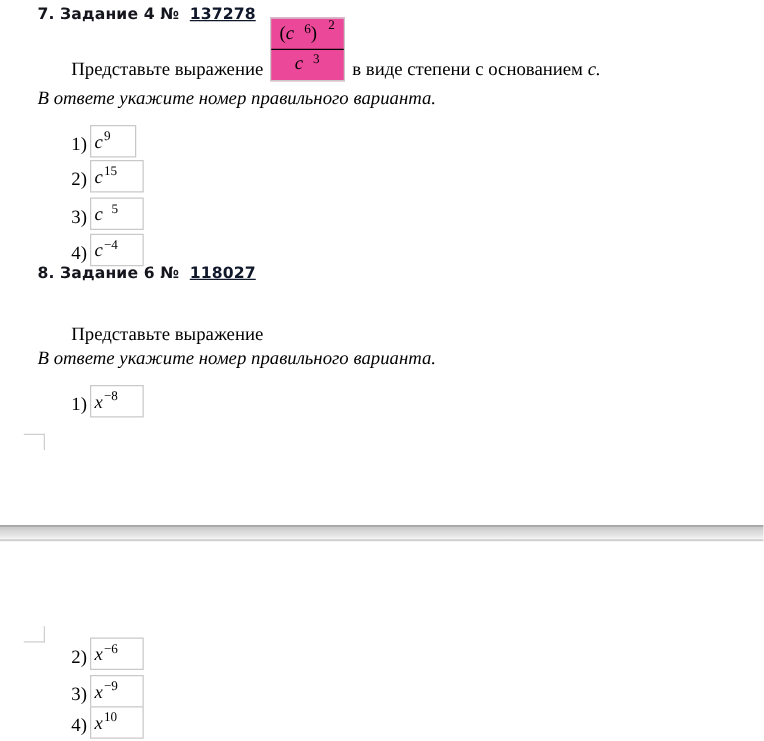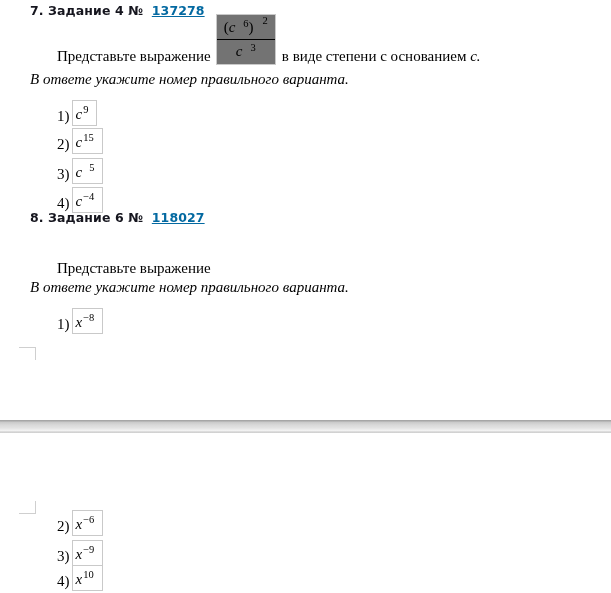--- a/index.html
+++ b/index.html
@@ -9,34 +9,34 @@
   }
   
   .hdr{
     position:absolute;left:30px;
     font-family:"DejaVu Sans",sans-serif;font-weight:bold;font-size:12.5px;
     color:#15151e;white-space:nowrap;letter-spacing:.1px;
   }
   #p7-header{top:3px;}
   #p8-header{top:210px;}
   .hdr .ttl{margin-right:4px;}
-  .plink{text-decoration:underline;cursor:pointer;color:#0369a1;}
+  .plink{text-decoration:underline;cursor:pointer;color:#0f172a;}
 
   
   .stmt{position:absolute;display:flex;align-items:flex-end;white-space:nowrap;}
   #p7-stmt{left:57px;top:18px;height:47px;}
   #p8-stmt{left:57px;top:230px;height:47px;}
   .stmt .txt{font-size:15px;line-height:17px;margin-top:28px;}
   .stmt .intro{margin-right:5px;}
   .stmt .tail{margin-left:6px;}
   .mi{font-style:italic;}
 
   
   .fbox{
-    border:1px solid #c9c9c9;background:#737373;text-align:center;
+    border:1px solid #c9c9c9;background:#ec4899;text-align:center;
     font-size:15px;align-self:flex-end;
   }
   .fbox .num{display:block;border-bottom:1px solid #000;padding:4px 7px 2px;line-height:16px;}
   .fbox .den{display:block;padding:3px 7px 3px;line-height:16px;}
   .fbox.nobar .num{border-bottom:none;padding:4px 4px 1px;}
   .fbox.nobar .den{padding:1px 4px 4px;}
   .sup{font-size:10.5px;font-style:normal;position:relative;top:-5px;}
   .sup.g1{margin-left:8px;}
   .sup.g2{margin-left:9px;top:-8px;}
   .sup.t{margin-left:1px;top:-6px;}
@@ -45,21 +45,21 @@
   
   .note{position:absolute;left:30px;font-size:15px;font-style:italic;white-space:nowrap;}
   #p7-note{top:71px;}
   #p8-note{top:279px;}
 
   
   .opt{position:absolute;left:57px;display:flex;align-items:flex-end;}
   .opt .lab{font-size:15px;line-height:16px;margin-right:2px;}
   .obox{
     border:1px solid #c9c9c9;background:#fff;font-size:15px;line-height:15px;
-    padding:6px 8px 2px 3px;position:relative;top:2px;white-space:nowrap;
+    padding:6px 20px 2px 3px;position:relative;top:2px;white-space:nowrap;
   }
   .obox .sup{top:-6px;font-size:10.5px;}
   .obox .sup.gapped{margin-left:7px;}
   #p7-opt1{top:98px;}  #p7-opt2{top:126px;}  #p7-opt3{top:156px;}  #p7-opt4{top:185px;}
   #p8-opt1{top:306px;} #p8-opt2{top:508px;} #p8-opt3{top:538px;} #p8-opt4{top:563px;}
 
   
   .cmark{position:absolute;left:19px;width:16px;height:12px;}
   #cmark-bottom{top:347px;border-top:1px solid #cfcfcf;border-right:1px solid #cfcfcf;}
   #cmark-top{top:501px;border-bottom:1px solid #cfcfcf;border-right:1px solid #cfcfcf;}

